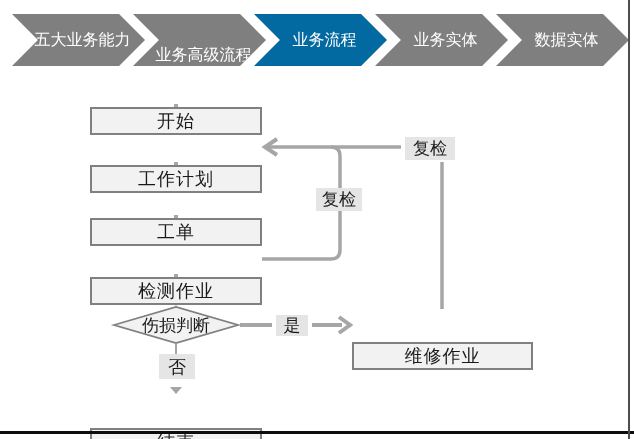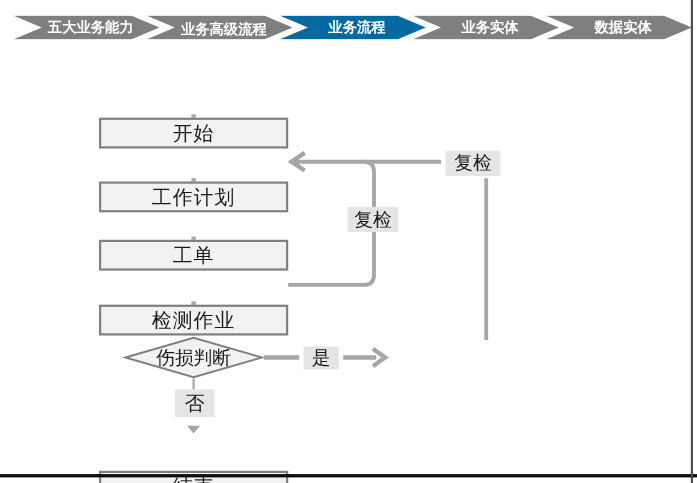--- a/index.html
+++ b/index.html
@@ -7,25 +7,25 @@
   body {
     font-family: "Liberation Sans", "DejaVu Sans", sans-serif;
     width: 634px; height: 439px; overflow: hidden;
   }
   .canvas {
     position: relative; width: 634px; height: 439px; background: #ffffff;
   }
 
   
   .chevron {
-    position: absolute; top: 14px; height: 22px; width: 133px;
+    position: absolute; top: 14px; height: 52px; width: 133px;
     background: #7f7f7f;
     clip-path: polygon(0% 0%, 80.5% 0%, 100% 50%, 80.5% 100%, 0% 100%, 19.5% 50%);
     display: flex; align-items: center; justify-content: center;
-    color: #ffffff; font-size: 13px; font-weight: bold;
+    color: #ffffff; font-size: 16px; font-weight: normal;
     padding-left: 16px; padding-right: 8px;
     cursor: default; white-space: nowrap;
   }
   .chevron.active { background: #0369a1; }
   .c0 { left: 12px; }  .c1 { left: 133px; align-items: flex-end; } .c2 { left: 254px; }
   .c3 { left: 375px; } .c4 { left: 496px; }
 
   
   .node {
     position: absolute; left: 90px; width: 172px; height: 28px;
@@ -137,20 +137,23 @@
   </div>
   <div class="node n-inspect">
     <span>检测作业</span>
   </div>
   <div class="node n-order">
     <span>工单</span>
   </div>
   <div class="diamond-label">
     <span>伤损判断</span>
   </div>
+  <div class="node n-repair">
+    <span>维修作业</span>
+  </div>
   <div class="node n-end">
     <span>结束</span>
   </div>
 
   <div class="edge-label lbl-recheck-inner">复检</div>
   <div class="edge-label lbl-recheck-outer">复检</div>
   <div class="edge-label lbl-yes">是</div>
   <div class="edge-label lbl-no">否</div>
 
   <div class="edge-bottom"></div>

